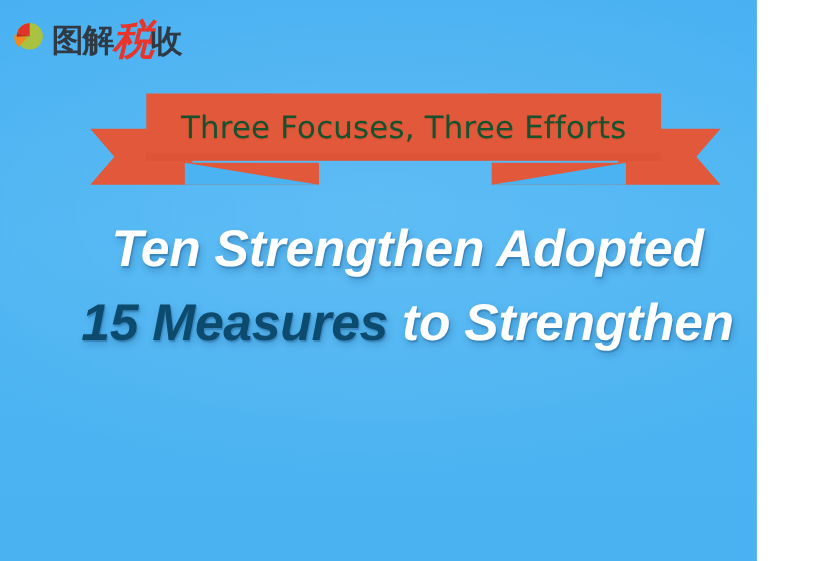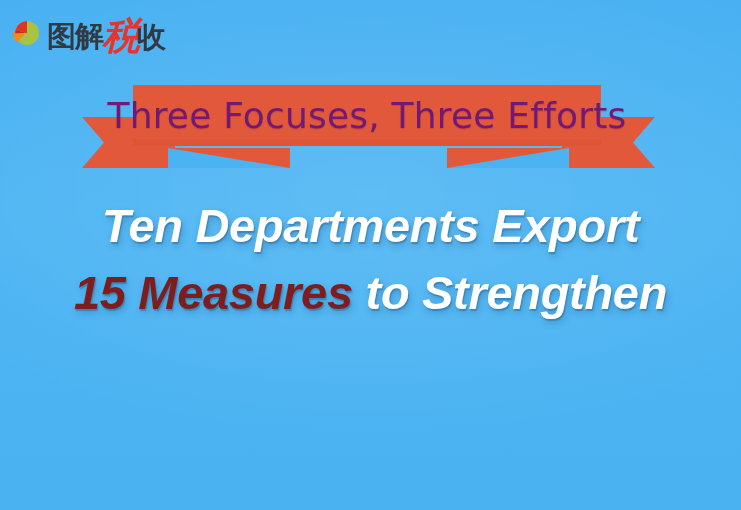--- a/index.html
+++ b/index.html
@@ -3,21 +3,21 @@
 <meta charset="utf-8">
 <title>Infographic Cover</title>
 <style>
   html, body {
     margin: 0;
     padding: 0;
     background: #ffffff;
   }
   #stage {
     position: relative;
-    width: 741px;
+    width: 688px;
     height: 510px;
     overflow: hidden;
     background: #4cb3f2;
     font-family: "Liberation Sans", sans-serif;
     -webkit-font-smoothing: antialiased;
   }
 
   
   .bg-sheen {
     position: absolute;
@@ -82,23 +82,23 @@
     left: 133px;
     top: 85px;
     width: 468px;
     height: 61px;
     display: flex;
     align-items: center;
     justify-content: center;
   }
   .ribbon-label span {
     font-family: "DejaVu Sans", "Liberation Sans", sans-serif;
-    font-size: 36px;
+    font-size: 28px;
     font-weight: 400;
-    color: #701a75;
+    color: #14532d;
     letter-spacing: 0.2px;
     white-space: nowrap;
     text-shadow: 0 1px 1px rgba(120,40,20,0.25);
   }
 
   
   .headline {
     position: absolute;
     left: 0;
     top: 192px;
@@ -111,21 +111,21 @@
     font-style: italic;
     font-size: 47px;
     line-height: 67px;
     color: #ffffff;
     letter-spacing: -0.3px;
     white-space: nowrap;
     text-shadow:
       1px 2px 1px rgba(30,90,140,0.42),
       2px 4px 7px rgba(25,80,130,0.30);
   }
-  .hl-accent { color: #7f1d1d; }
+  .hl-accent { color: #0c4a6e; }
 </style>
 </head>
 <body>
 
 <div id="stage">
 
   <div class="bg-sheen"></div>
 
   <div class="logo">
     <svg class="logo-mark" viewBox="0 0 32 32">
@@ -156,19 +156,19 @@
     <rect x="133" y="85" width="468" height="61" fill="#e2583a"></rect>
 
     <rect x="133" y="139" width="468" height="7" fill="#dd5336" opacity="0.85"></rect>
   </svg>
 
   <div class="ribbon-label">
     <span>Three Focuses, Three Efforts</span>
   </div>
 
   <div class="headline">
-    <div class="headline-line">Ten Departments Export</div>
+    <div class="headline-line">Ten Strengthen Adopted</div>
     <div class="headline-line">
       <span class="hl-accent">15 Measures</span><span> to Strengthen</span>
     </div>
   </div>
 
 </div>
 
 </body></html>

